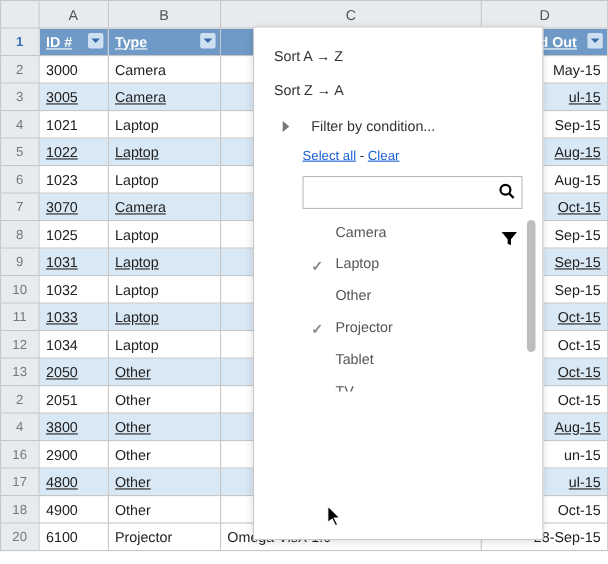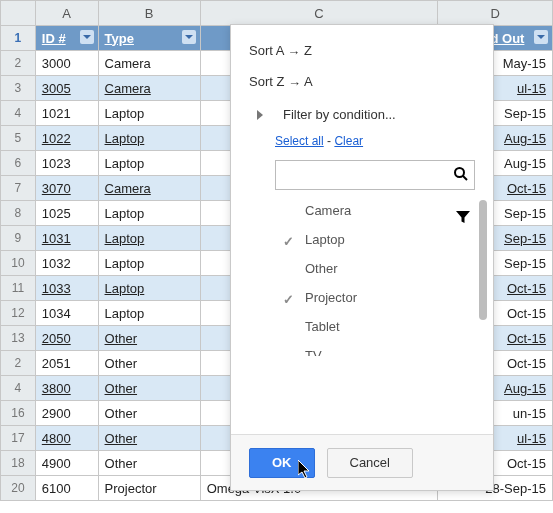--- a/index.html
+++ b/index.html
@@ -240,23 +240,19 @@
         <div class="vitem"><span class="chk">✓</span><span>Laptop</span></div>
         <div class="vitem"><span>Other</span></div>
         <div class="vitem"><span class="chk">✓</span><span>Projector</span></div>
         <div class="vitem"><span>Tablet</span></div>
         <div class="vitem"><span>TV</span></div>
       </div>
     <div class="scrollbar">
         <div class="thumb"></div>
       </div>
   </div>
-  <div class="buttons">
-    <button class="btn primary">OK</button>
-    <button class="btn">Cancel</button>
-  </div>
 </div>
 
 <div class="cursor">
   <svg width="16" height="20" viewBox="0 0 16 20">
       <path d="M0 0 L0 15 L4 12 L7 18 L9 17 L6 11 L11 11 Z" fill="#000" stroke="#fff" stroke-width="1"></path>
     </svg>
 </div>
 
 </body></html>

